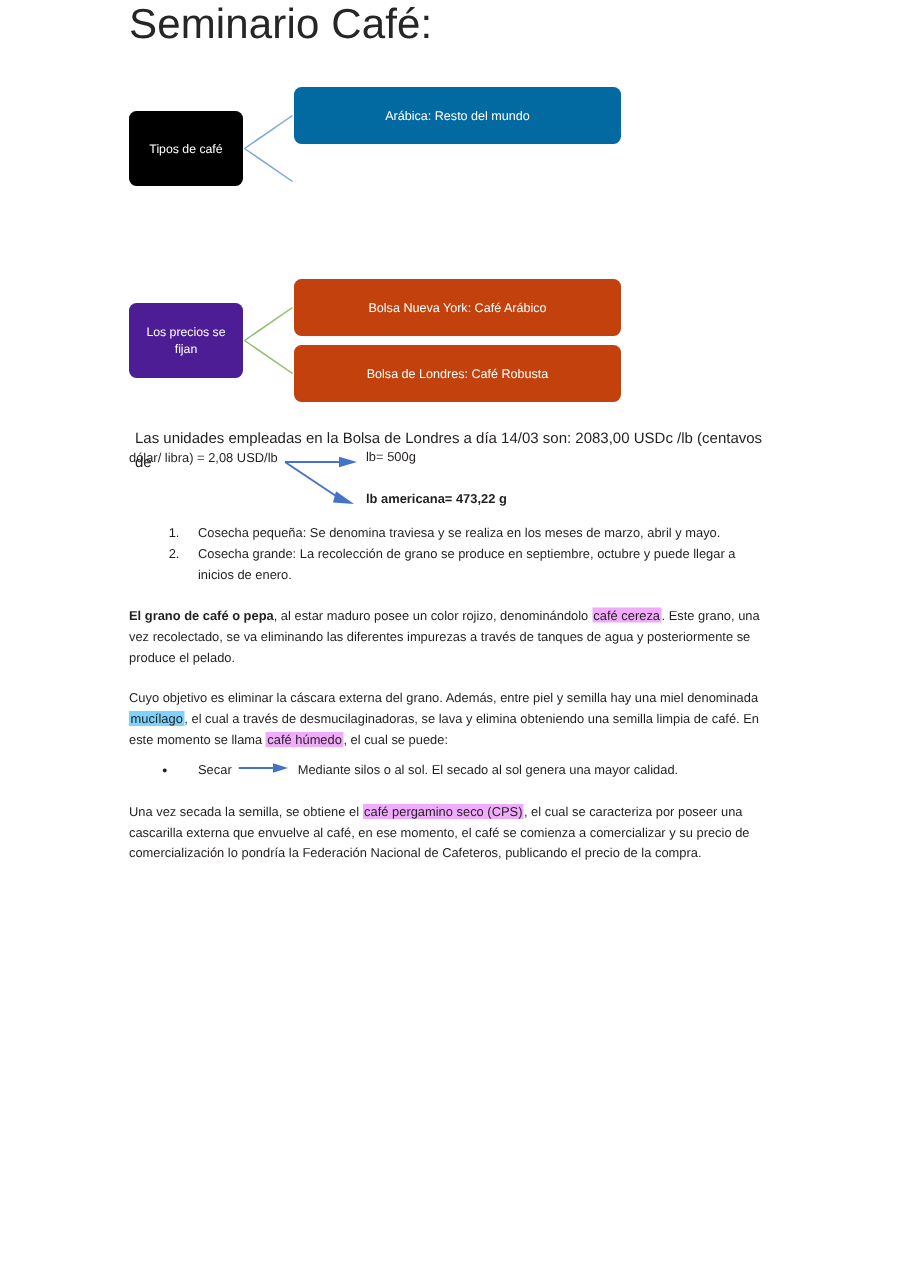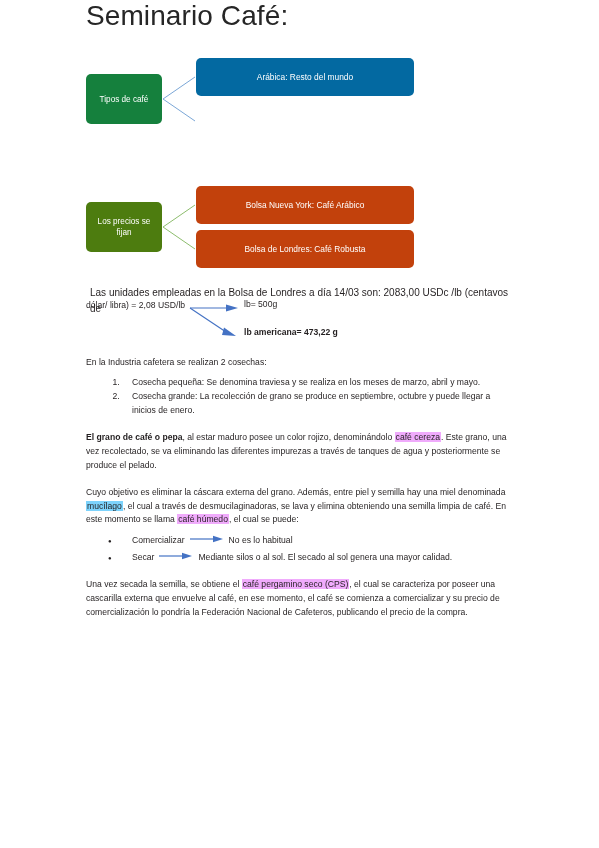--- a/index.html
+++ b/index.html
@@ -78,24 +78,24 @@
     color: #ffffff;
     font-size: 8.4px;
     padding: 0 8px;
     box-sizing: border-box;
   }
   .sa-child.c1 { top: 0px; }
   .sa-child.c2 { top: 44px; }
 
   .blue .sa-root,
   .blue .sa-child { background: #0369a1; }
-  .blue .sa-root { background: #15803d; }
+  .blue .sa-root { background: #000000; }
   .green .sa-root,
   .green .sa-child { background: #c2410c; }
-  .green .sa-root { background: #4d7c0f; }
+  .green .sa-root { background: #4c1d95; }
 
   .sa-connectors {
     position: absolute;
     left: 0; top: 0;
     width: 428px;
     height: 86px;
     pointer-events: none;
   }
 
   
@@ -230,35 +230,30 @@
         <polygon points="140,19.5 152,23 140,26.5" fill="#4472c4"></polygon>
         <line x1="104" y1="23" x2="140" y2="47" stroke="#4472c4" stroke-width="1.2"></line>
         <polygon points="138,42.5 150,51 136,50" fill="#4472c4"></polygon>
       </svg>
       <div class="units-line1">Las unidades empleadas en la Bolsa de Londres a día 14/03 son: 2083,00 USDc /lb (centavos de</div>
       <div class="units-line2">dólar/ libra) = 2,08 USD/lb</div>
       <div class="units-a">lb= 500g</div>
       <div class="units-b">lb americana= 473,22 g</div>
     </div>
 
-    <p class="body gap-big">En la Industria cafetera se realizan 2 cosechas:</p>
     <ol class="body">
       <li>Cosecha pequeña: Se denomina traviesa y se realiza en los meses de marzo, abril y mayo.</li>
       <li>Cosecha grande: La recolección de grano se produce en septiembre, octubre y puede llegar a inicios de enero.</li>
     </ol>
 
     <p class="body gap-big"><b>El grano de café o pepa</b><span>, al estar maduro posee un color rojizo, denominándolo </span><span class="hl-cyan">café cereza</span><span>. Este grano, una vez recolectado, se va eliminando las diferentes impurezas a través de tanques de agua y posteriormente se produce el pelado.</span></p>
 
     <p class="body gap-big"><span>Cuyo objetivo es eliminar la cáscara externa del grano. Además, entre piel y semilla hay una miel denominada </span><span class="hl-magenta">mucílago</span><span>, el cual a través de desmucilaginadoras, se lava y elimina obteniendo una semilla limpia de café. En este momento se llama </span><span class="hl-cyan">café húmedo</span><span>, el cual se puede:</span></p>
 
     <ul class="body">
-      <li><span>Comercializar</span><span class="inline-arrow"><svg width="34" height="8" viewBox="0 0 34 8">
-              <line x1="0" y1="4" x2="24" y2="4" stroke="#4472c4" stroke-width="1.2"></line>
-              <polygon points="23,0.8 33,4 23,7.2" fill="#4472c4"></polygon>
-            </svg></span><span>No es lo habitual</span></li>
       <li><span>Secar</span><span class="inline-arrow"><svg width="34" height="8" viewBox="0 0 34 8">
               <line x1="0" y1="4" x2="24" y2="4" stroke="#4472c4" stroke-width="1.2"></line>
               <polygon points="23,0.8 33,4 23,7.2" fill="#4472c4"></polygon>
             </svg></span><span>Mediante silos o al sol. El secado al sol genera una mayor calidad.</span></li>
     </ul>
 
     <p class="body gap-big"><span>Una vez secada la semilla, se obtiene el </span><span class="hl-cyan">café pergamino seco (CPS)</span><span>, el cual se caracteriza por poseer una cascarilla externa que envuelve al café, en ese momento, el café se comienza a comercializar y su precio de comercialización lo pondría la Federación Nacional de Cafeteros, publicando el precio de la compra.</span></p>
 
   </div>
 </div>

